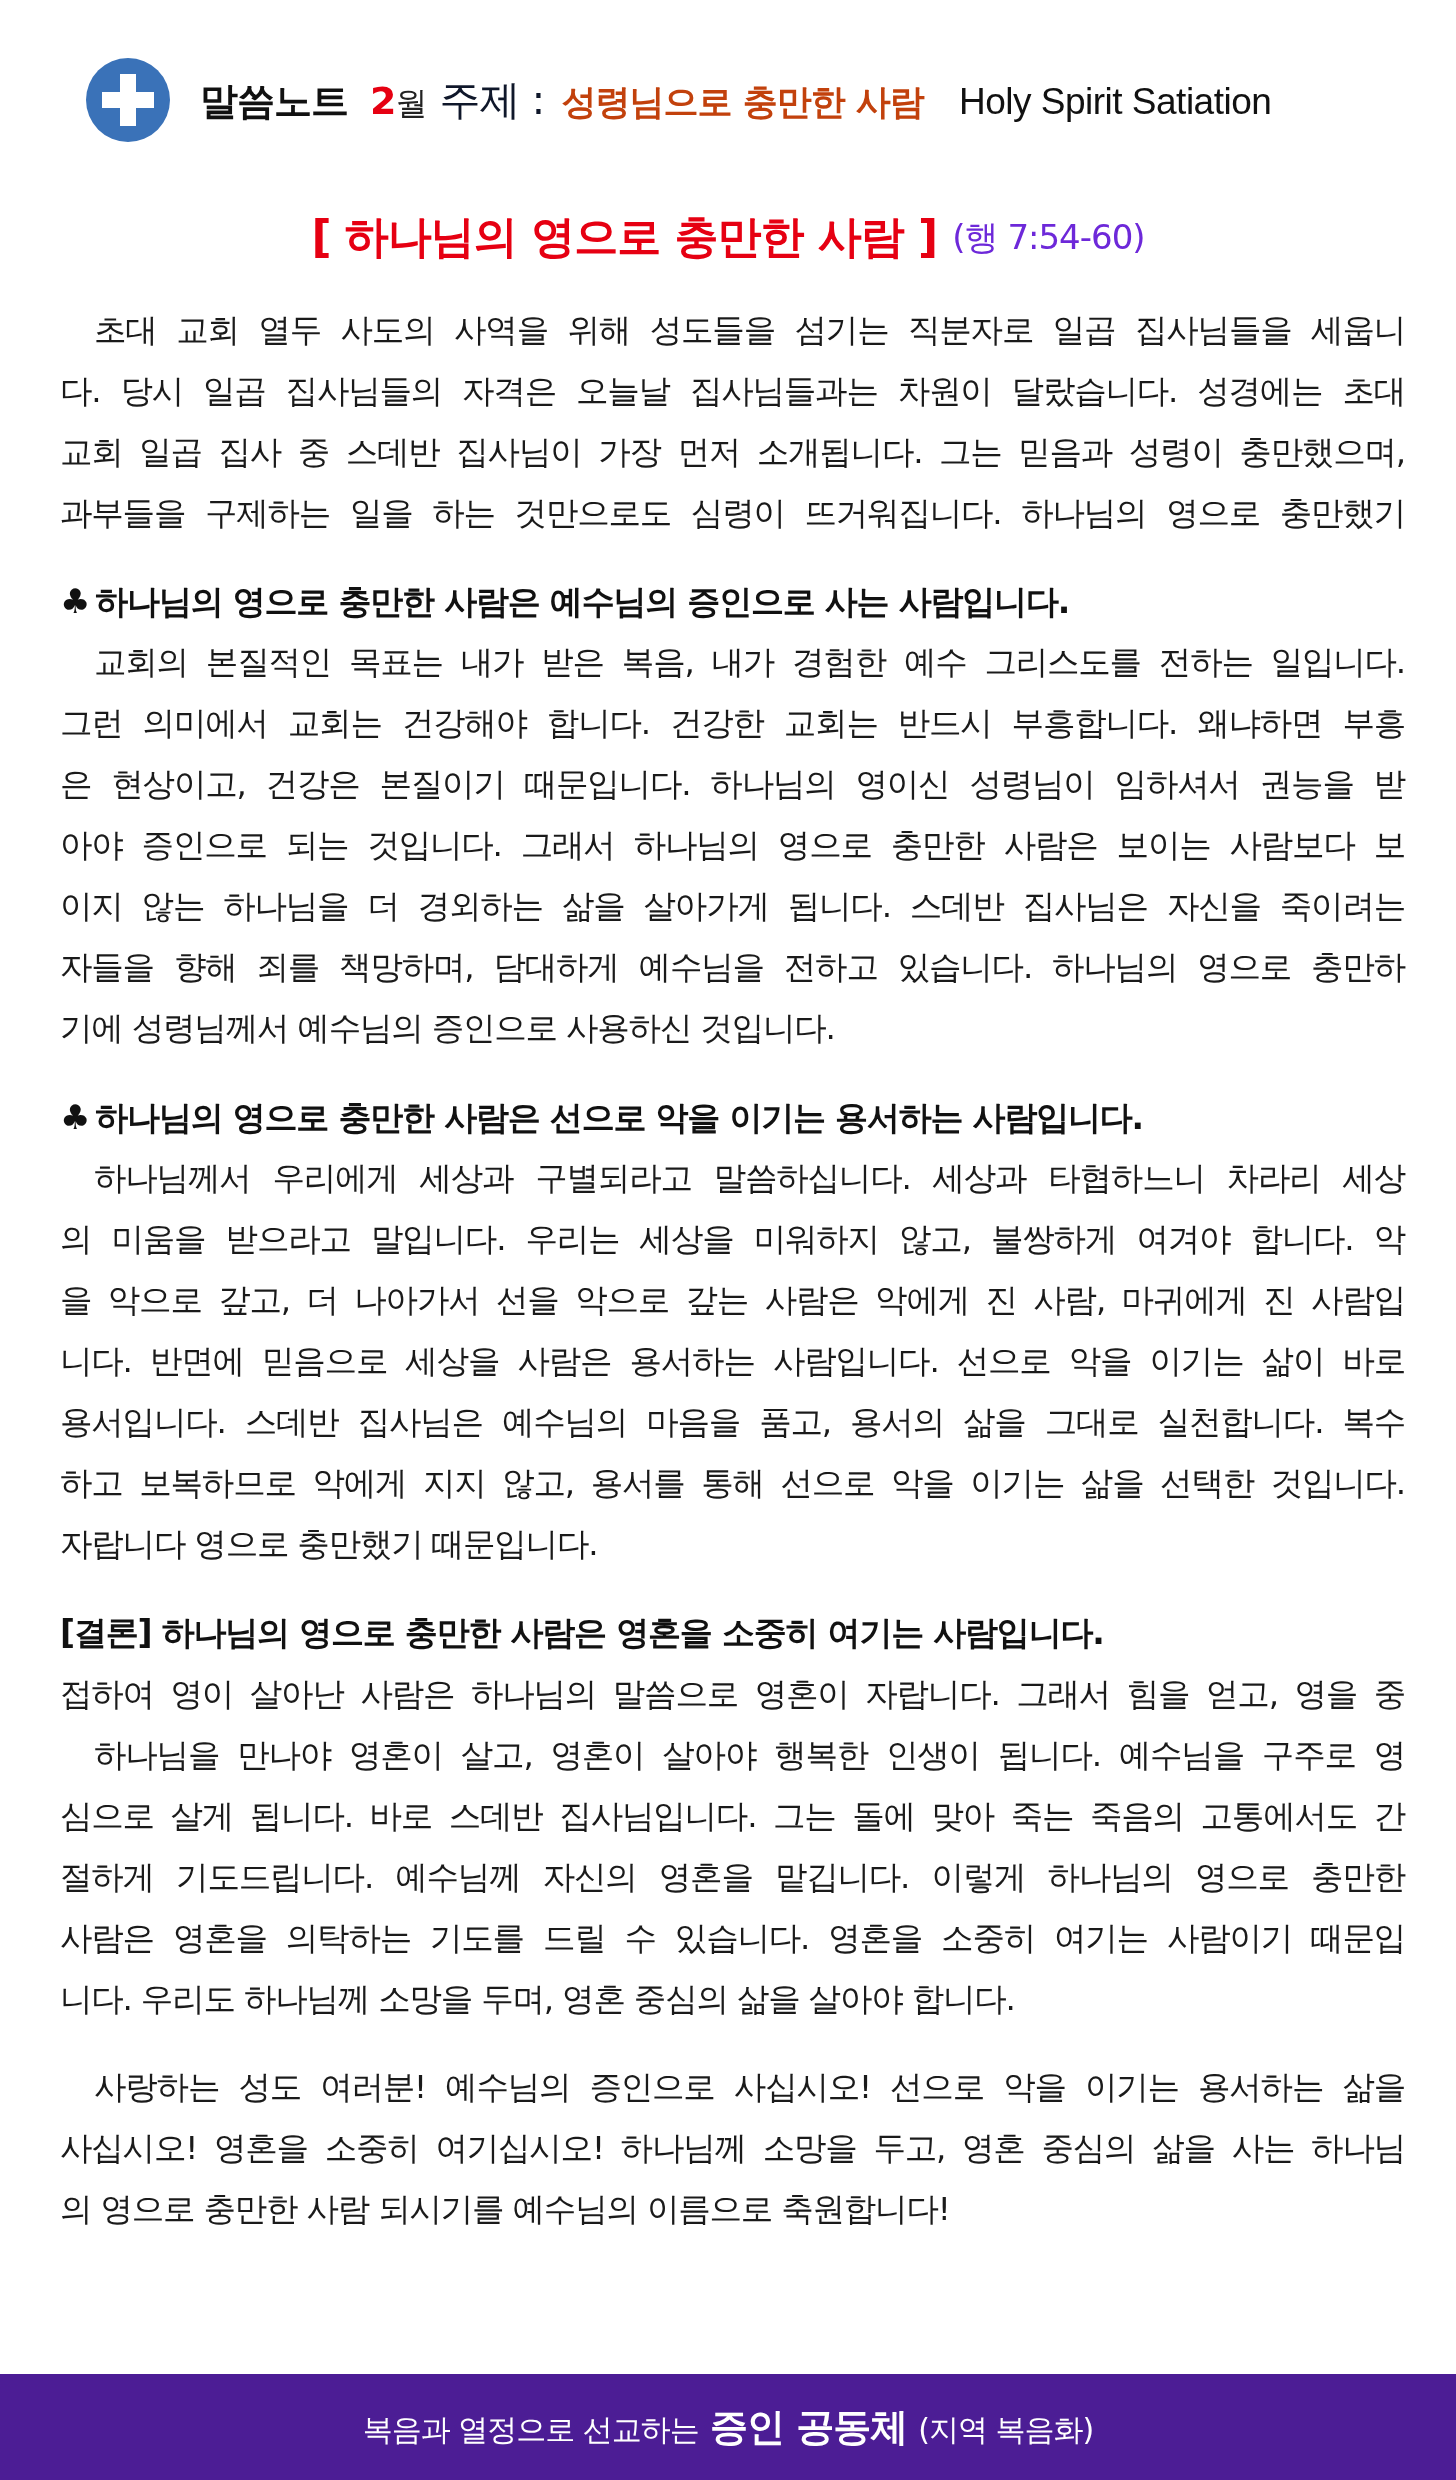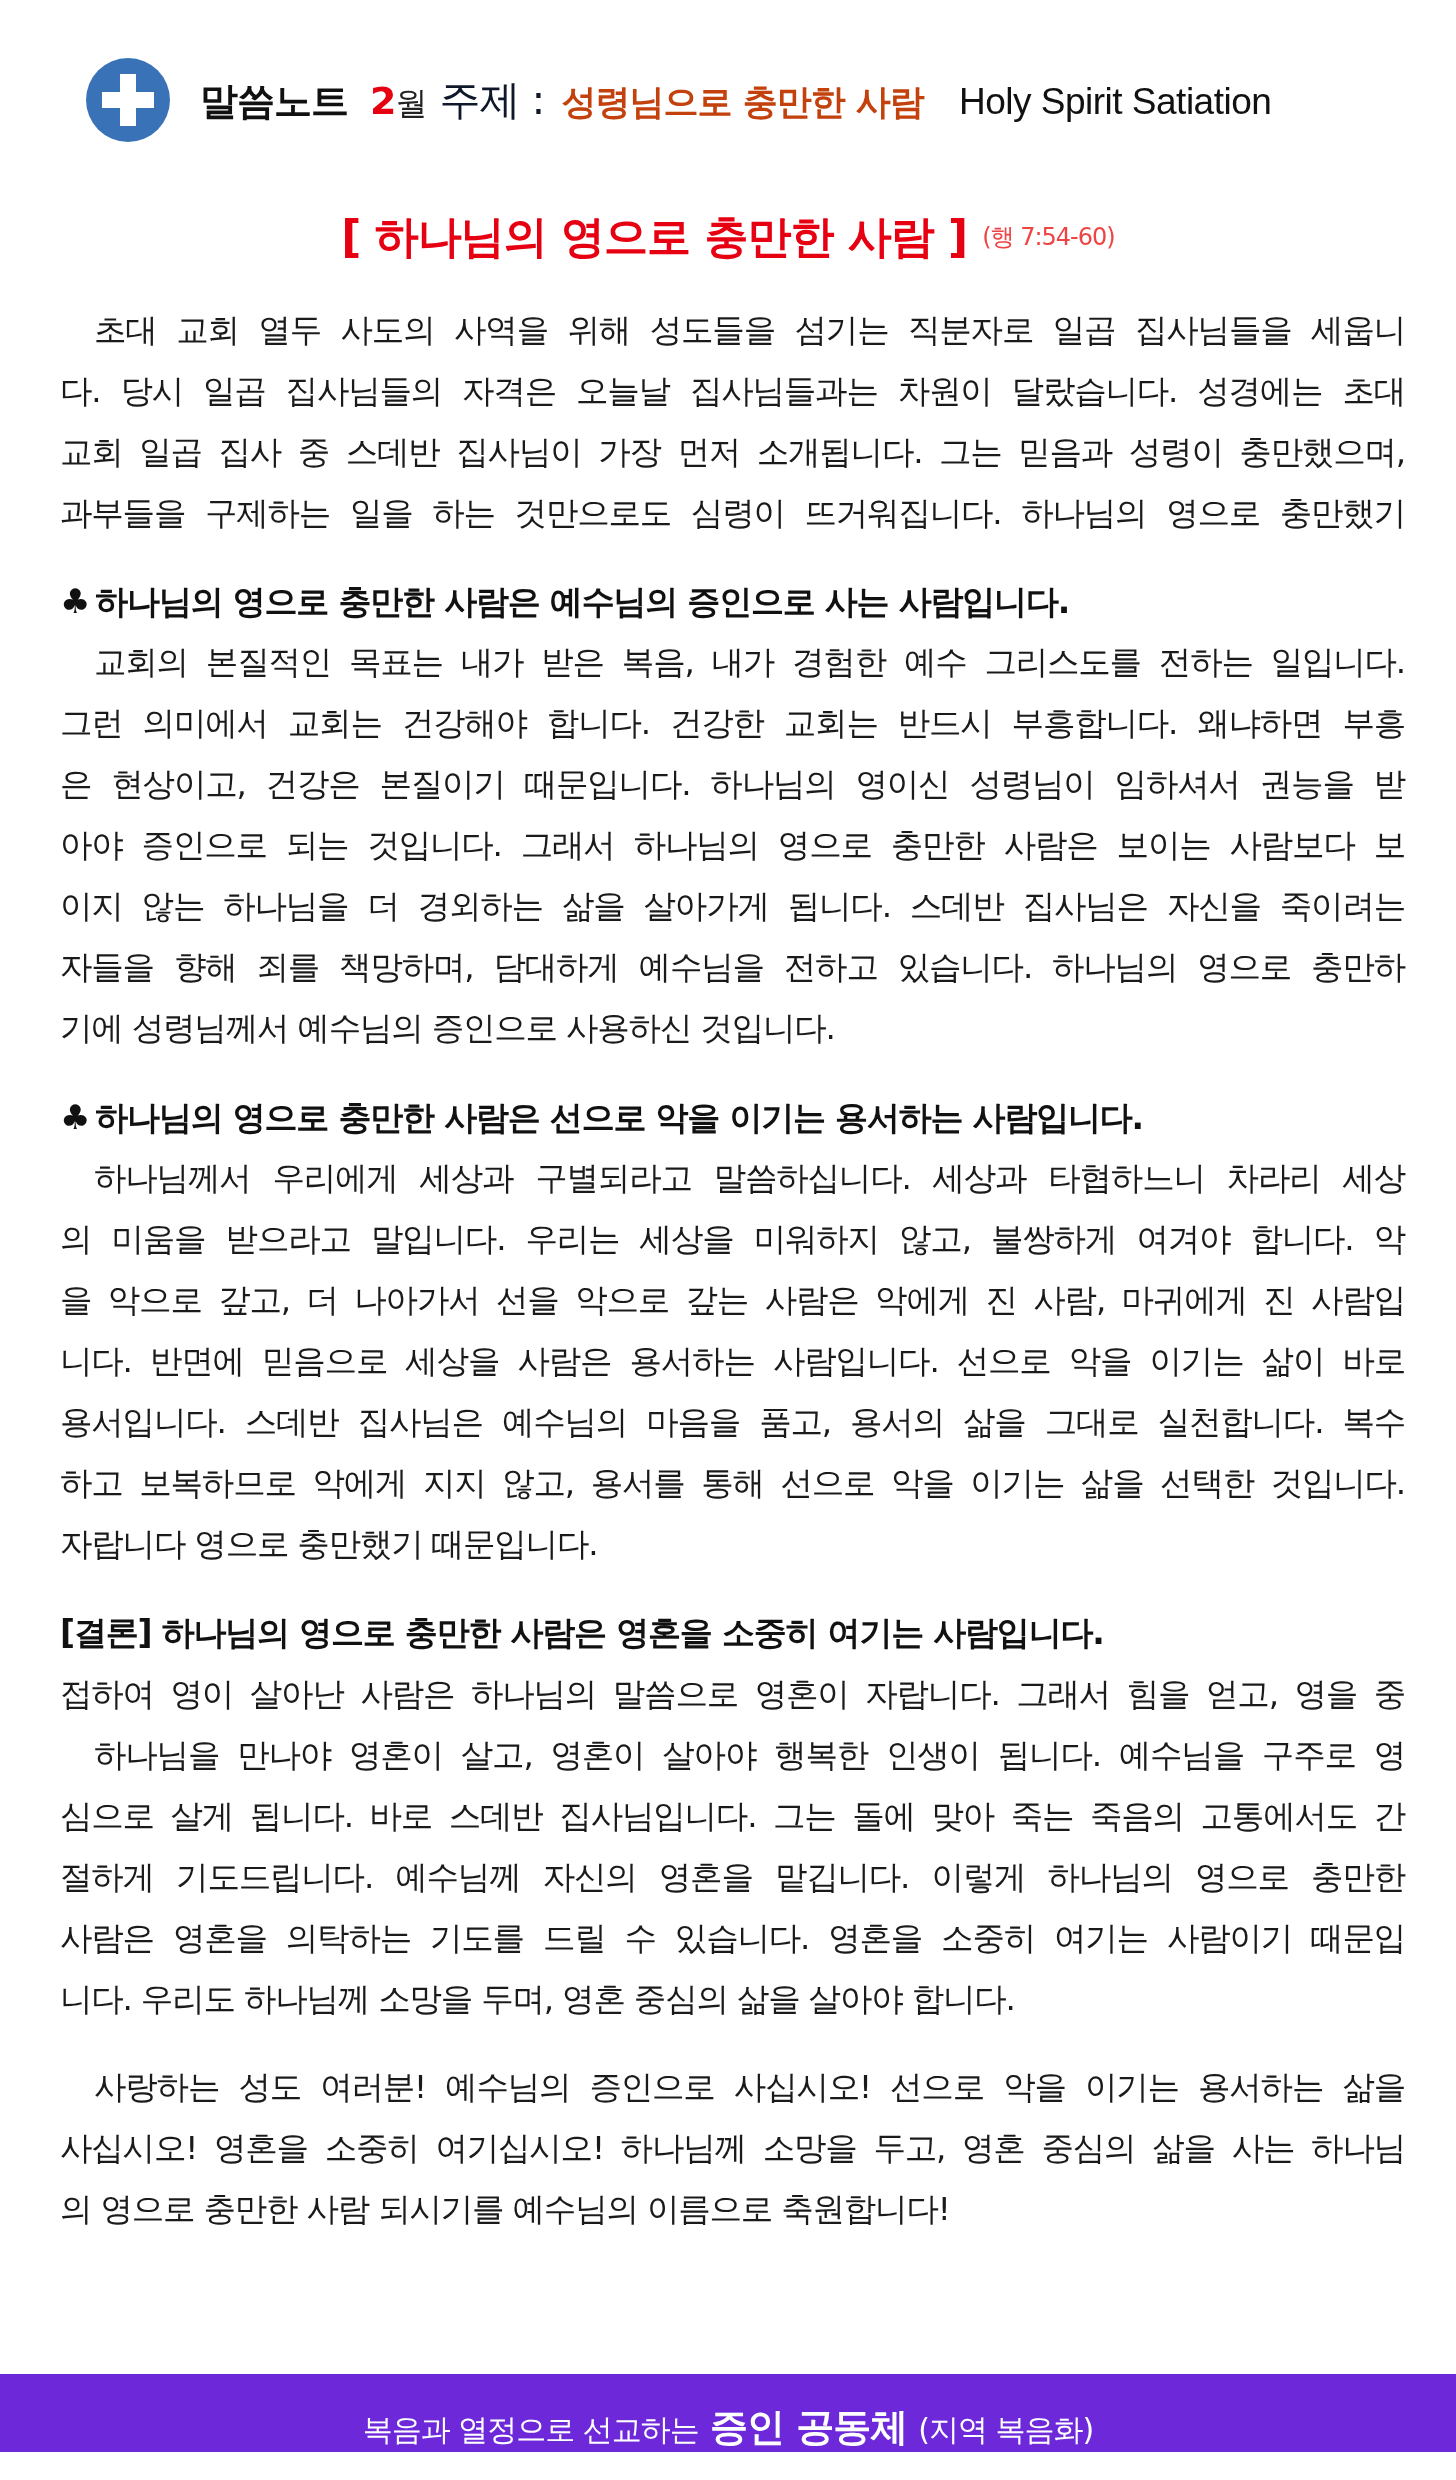--- a/index.html
+++ b/index.html
@@ -12,32 +12,32 @@
   .header-text { position: absolute; left: 200px; top: 14px; height: 56px; line-height: 56px; white-space: nowrap; font-size: 38px; letter-spacing: -1px; }
   .h-note { font-weight: bold; color: #111; }
   .h-month { font-weight: bold; color: #e60012; margin-left: 22px; }
   .h-month-suffix { font-weight: normal; font-size: 32px; color: #222; }
   .h-theme-label { font-size: 41px; color: #0f172a; margin-left: 2px; }
   .h-theme { font-weight: bold; font-size: 35px; color: #c2410c; margin-left: 6px; }
   .h-en { font-size: 37px; color: #111; margin-left: 24px; font-family: "Liberation Sans", sans-serif; letter-spacing: -0.5px; }
 
   .title-row { position: absolute; left: 0; top: 206px; width: 1456px; height: 62px; text-align: center; white-space: nowrap; }
   .title-main { font-size: 44px; font-weight: bold; color: #e60012; letter-spacing: -1px; line-height: 62px; vertical-align: middle; }
-  .title-ref { font-size: 24px; color: #ef4444; margin-left: 10px; line-height: 62px; vertical-align: middle; letter-spacing: -1px; }
+  .title-ref { font-size: 34px; color: #6d28d9; margin-left: 10px; line-height: 62px; vertical-align: middle; letter-spacing: -1px; }
 
   .content { position: absolute; left: 60px; top: 300px; width: 1345px; }
   .line { height: 61px; line-height: 61px; font-size: 32.5px; white-space: nowrap; color: #1a1a1a; letter-spacing: -1.2px; overflow: visible; }
   .line.justify { text-align: justify; text-align-last: justify; }
   .line.indent { padding-left: 34px; }
   .heading { height: 62px; line-height: 62px; font-size: 33px; font-weight: bold; white-space: nowrap; letter-spacing: -1.2px; color: #111; }
   .club-icon { font-size: 34px; margin-right: 6px; }
   .gap-s { height: 26px; }
   .gap-m { height: 27px; }
 
-  .banner { position: absolute; left: 0; top: 2374px; width: 1456px; height: 78px; background: #6d28d9; text-align: center; color: #fff; white-space: nowrap; }
+  .banner { position: absolute; left: 0; top: 2374px; width: 1456px; height: 106px; background: #4c1d95; text-align: center; color: #fff; white-space: nowrap; }
   .banner-inner { line-height: 106px; }
   .b-pre { font-size: 30px; letter-spacing: -1px; }
   .b-strong { font-size: 38px; font-weight: bold; margin: 0 6px; letter-spacing: -1px; }
   .b-post { font-size: 30px; letter-spacing: -1px; }
 </style>
 </head>
 <body>
 
 <div class="header">
   <div class="cross-icon"></div>

